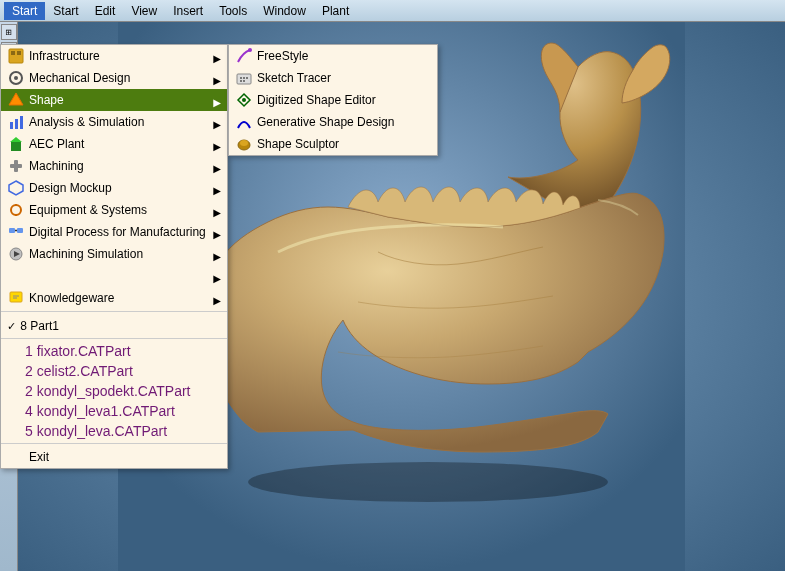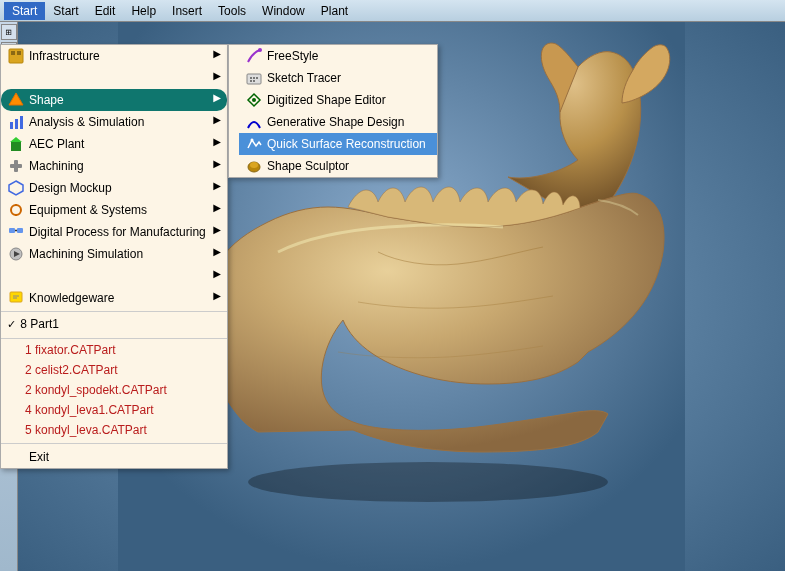--- a/index.html
+++ b/index.html
@@ -86,34 +86,33 @@
       position: absolute;
       top: 22px;
       left: 0;
       width: 228px;
       background: #fdf5e6;
       border: 1px solid #aaa;
       box-shadow: 2px 2px 5px rgba(0,0,0,0.3);
     }
     .menu-item {
       display: flex;
-      align-items: flex-start;
+      align-items: flex-end;
       padding: 3px 6px 3px 6px;
       cursor: pointer;
       color: #000;
       font-size: 12px;
       height: 22px;
       white-space: nowrap;
       justify-content: space-between;
       position: relative;
     }
     .menu-item.highlighted {
-      background: #0f766e;
+      background: #4d7c0f;
       color: #fff;
-      border-radius: 10px;
     }
     .menu-item .icon-placeholder {
       width: 18px;
       height: 16px;
       margin-right: 4px;
       display: flex;
       align-items: center;
       justify-content: center;
     }
     .menu-item .arrow {
@@ -137,46 +136,45 @@
 
     
     .shape-submenu {
       position: absolute;
       top: 22px;
       left: 228px;
       width: 210px;
       background: #fdf5e6;
       border: 1px solid #aaa;
       box-shadow: 2px 2px 5px rgba(0,0,0,0.3);
-      padding-left: 10px;
     }
     .recent-doc {
       display: flex;
       align-items: flex-start;
       padding: 2px 6px 2px 24px;
       cursor: pointer;
-      color: #b91c1c;
-      font-size: 12px;
+      color: #701a75;
+      font-size: 14px;
       height: 20px;
     }
 
     
     .menu-item.active-hover {
       background: #4a90d9;
       color: #fff;
     }
   </style>
 </head>
 <body>
 
 <div class="menubar">
   <div class="menubar-item active">Start</div>
   <div class="menubar-item">Start</div>
   <div class="menubar-item">Edit</div>
-  <div class="menubar-item">Help</div>
+  <div class="menubar-item">View</div>
   <div class="menubar-item">Insert</div>
   <div class="menubar-item">Tools</div>
   <div class="menubar-item">Window</div>
   <div class="menubar-item">Plant</div>
 </div>
 
 <div class="main-area">
 
   <div class="left-toolbar">
     <div class="toolbar-icon">⊞</div>
@@ -308,20 +306,29 @@
                 <rect x="3" y="3" width="4" height="4" fill="#8b6914"></rect>
                 <rect x="9" y="3" width="4" height="4" fill="#8b6914"></rect>
               </svg>
           </div>
           <span>Infrastructure</span>
         </div>
         <span class="arrow">▶</span>
       </div>
 
       <div class="menu-item">
+        <div class="left-part">
+          <div class="icon-placeholder">
+            <svg width="16" height="16">
+                <circle cx="8" cy="8" r="6" fill="none" stroke="#555" stroke-width="2"></circle>
+                <circle cx="8" cy="8" r="2" fill="#555"></circle>
+              </svg>
+          </div>
+          <span>Mechanical Design</span>
+        </div>
         <span class="arrow">▶</span>
       </div>
 
       <div class="menu-item highlighted">
         <div class="left-part">
           <div class="icon-placeholder">
             <svg width="16" height="16">
                 <polygon points="8,1 15,13 1,13" fill="#ff8c00" stroke="#e07000" stroke-width="1"></polygon>
               </svg>
           </div>
@@ -522,31 +529,20 @@
         <div class="left-part">
           <div class="icon-placeholder">
             <svg width="16" height="16">
                 <path d="M2,14 Q8,2 14,14" fill="none" stroke="#0000cd" stroke-width="2"></path>
               </svg>
           </div>
           <span>Generative Shape Design</span>
         </div>
       </div>
 
-      <div class="menu-item active-hover">
-        <div class="left-part">
-          <div class="icon-placeholder">
-            <svg width="16" height="16">
-                <path d="M2,12 L6,4 L10,10 L13,6 L15,9" fill="none" stroke="#fff" stroke-width="1.5"></path>
-                <circle cx="6" cy="4" r="1.5" fill="#fff"></circle>
-              </svg>
-          </div>
-          <span>Quick Surface Reconstruction</span>
-        </div>
-      </div>
 
       <div class="menu-item">
         <div class="left-part">
           <div class="icon-placeholder">
             <svg width="16" height="16">
                 <ellipse cx="8" cy="9" rx="6" ry="5" fill="#b8860b" stroke="#8b6914" stroke-width="1"></ellipse>
                 <ellipse cx="8" cy="7" rx="4" ry="3" fill="#daa520"></ellipse>
               </svg>
           </div>
           <span>Shape Sculptor</span>

